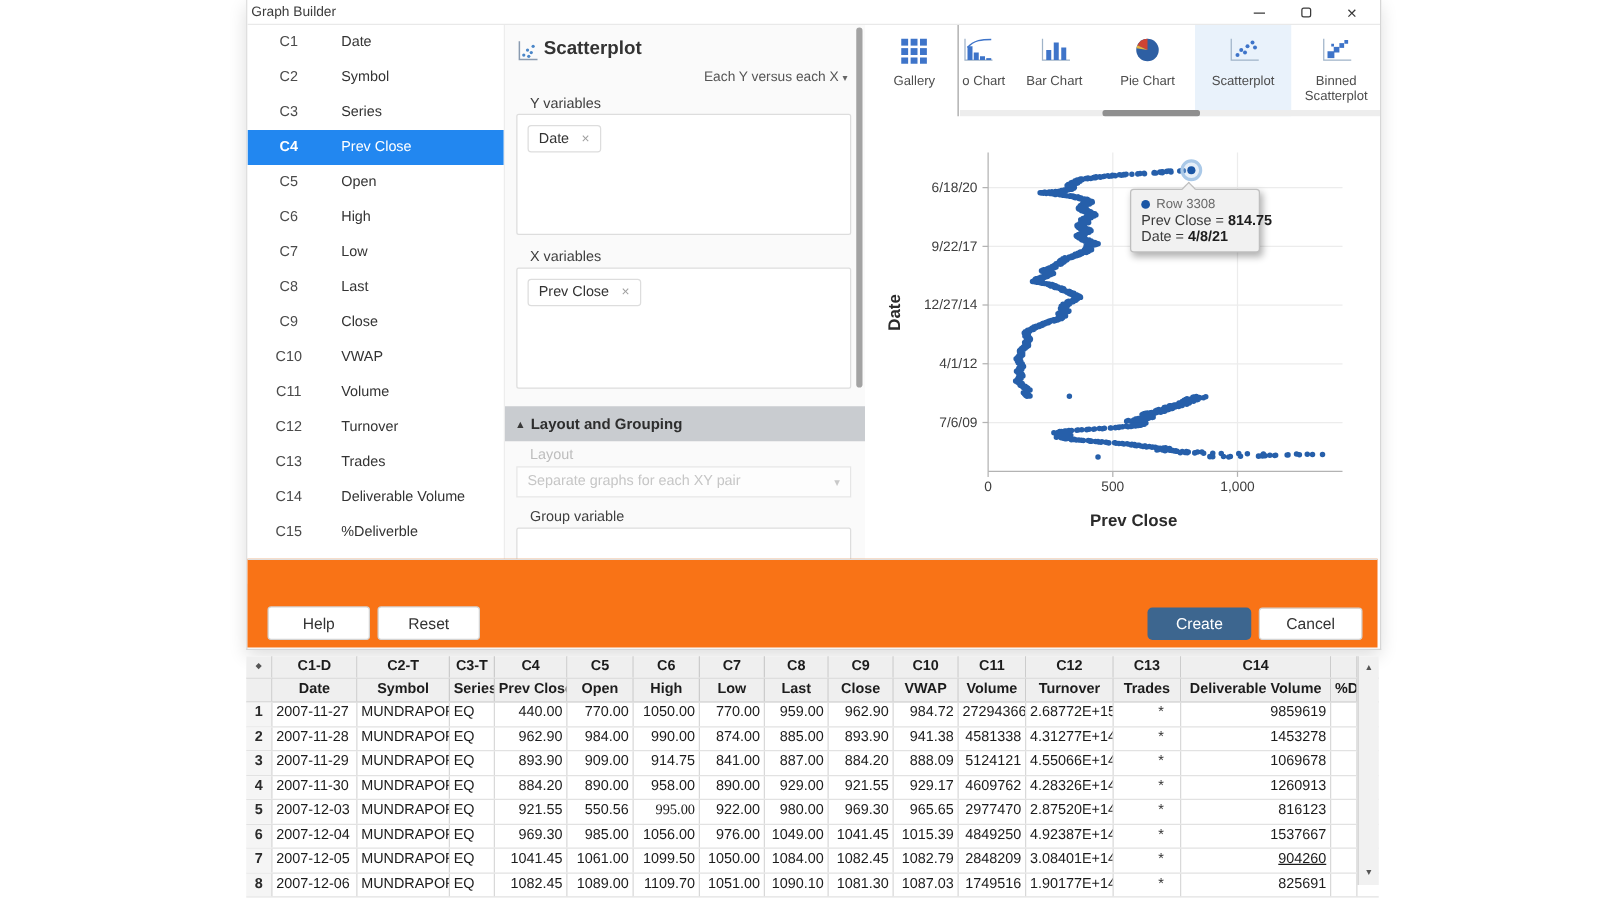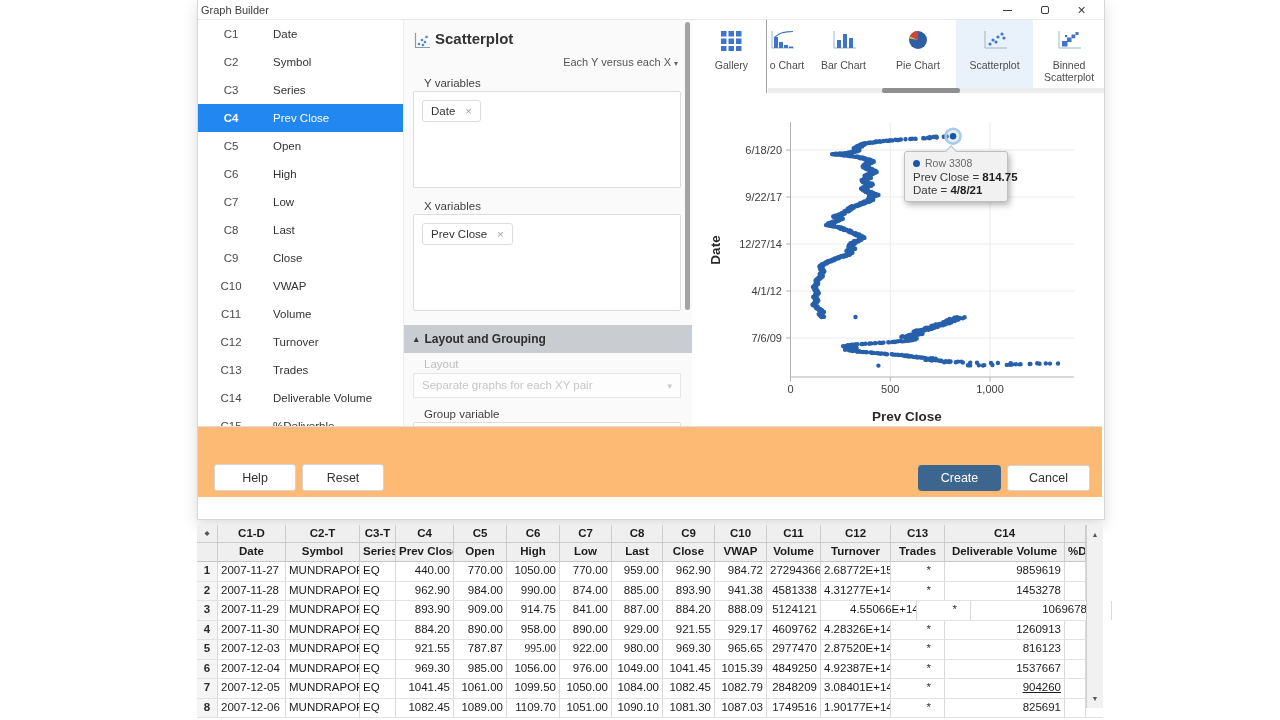--- a/index.html
+++ b/index.html
@@ -57,21 +57,21 @@
   #plot{position:absolute;left:0;top:75px}
   .tooltip{position:absolute;left:212px;top:131px;width:104px;background:#f1f1f1;border:1px solid #bfbfbf;
            border-radius:3px;box-shadow:2px 3px 6px rgba(0,0,0,.3);padding:5px 8px;font-size:11.5px;color:#3a3a3a;z-index:5}
   .tooltip .diamond{position:absolute;top:-5px;left:42px;width:8px;height:8px;background:#f1f1f1;
            border-left:1px solid #bfbfbf;border-top:1px solid #bfbfbf;transform:rotate(45deg)}
   .trow1{font-size:10.5px;color:#6a6a6a;display:flex;align-items:center;margin-bottom:2px}
   .tdot{width:7px;height:7px;border-radius:50%;background:#1a56a5;margin-right:5px;flex:none}
   .tline{margin-top:1px;white-space:nowrap}
   .tooltip b{color:#1e1e1e}
   
-  .footer{position:absolute;left:0;top:426px;width:904px;height:71px;background:#fdba74;border-top:1px solid #dedede}
+  .footer{position:absolute;left:0;top:447px;width:904px;height:71px;background:#f97316;border-top:1px solid #dedede}
   .btn{position:absolute;height:27px;background:#fff;border:1px solid #d4d4d4;border-radius:3px;
        font-size:12.5px;color:#333;font-family:inherit;display:flex;align-items:center;justify-content:center;cursor:default}
   #helpBtn{left:16px;top:37px;width:82px}
   #resetBtn{left:104px;top:37px;width:82px}
   #createBtn{left:720px;top:38px;width:83px;height:26px;background:#3d668f;border:none;border-radius:4px;color:#fff}
   #cancelBtn{left:809px;top:38px;width:83px;height:26px}
   
   .worksheet{position:absolute;left:197px;top:525px;width:906px;height:183px;font-size:11.5px;color:#1c1c1c;background:#fff}
   .wrow{display:flex;border-bottom:1px solid #e2e2e2}
   .wcell{border-right:1px solid #d9d9d9;overflow:hidden;white-space:nowrap;flex:none;padding:0 3px}
@@ -435,21 +435,21 @@
       <div class="wcell al" style="width: 74px;">MUNDRAPORT</div>
       <div class="wcell al" style="width: 36px;">EQ</div>
       <div class="wcell ar" style="width: 58px;">893.90</div>
       <div class="wcell ar" style="width: 53px;">909.00</div>
       <div class="wcell ar" style="width: 53px;">914.75</div>
       <div class="wcell ar" style="width: 52px;">841.00</div>
       <div class="wcell ar" style="width: 51px;">887.00</div>
       <div class="wcell ar" style="width: 52px;">884.20</div>
       <div class="wcell ar" style="width: 52px;">888.09</div>
       <div class="wcell ar" style="width: 54px;">5124121</div>
-      <div class="wcell ar" style="width: 70px; margin-left: 26px;">4.55066E+14</div>
+      <div class="wcell ar" style="width: 70px;">4.55066E+14</div>
       <div class="wcell ar ast" style="width: 54px;">*</div>
       <div class="wcell ar" style="width: 120px;">1069678</div>
       <div class="wcell al" style="width: 21px;"></div>
     </div>
     <div class="wrow dr">
       <div class="wcell rnum" style="width: 21px;">4</div>
       <div class="wcell al" style="width: 68px;">2007-11-30</div>
       <div class="wcell al" style="width: 74px;">MUNDRAPORT</div>
       <div class="wcell al" style="width: 36px;">EQ</div>
       <div class="wcell ar" style="width: 58px;">884.20</div>
@@ -464,21 +464,21 @@
       <div class="wcell ar ast" style="width: 54px;">*</div>
       <div class="wcell ar" style="width: 120px;">1260913</div>
       <div class="wcell al" style="width: 21px;"></div>
     </div>
     <div class="wrow dr">
       <div class="wcell rnum" style="width: 21px;">5</div>
       <div class="wcell al" style="width: 68px;">2007-12-03</div>
       <div class="wcell al" style="width: 74px;">MUNDRAPORT</div>
       <div class="wcell al" style="width: 36px;">EQ</div>
       <div class="wcell ar" style="width: 58px;">921.55</div>
-      <div class="wcell ar" style="width: 53px;">787.87</div>
+      <div class="wcell ar" style="width: 53px;">550.56</div>
       <div class="wcell ar" style="width: 53px; font-family: Liberation Serif, serif;">995.00</div>
       <div class="wcell ar" style="width: 52px;">922.00</div>
       <div class="wcell ar" style="width: 51px;">980.00</div>
       <div class="wcell ar" style="width: 52px;">969.30</div>
       <div class="wcell ar" style="width: 52px;">965.65</div>
       <div class="wcell ar" style="width: 54px;">2977470</div>
       <div class="wcell ar" style="width: 70px;">2.87520E+14</div>
       <div class="wcell ar ast" style="width: 54px;">*</div>
       <div class="wcell ar" style="width: 120px; text-align: right;">816123</div>
       <div class="wcell al" style="width: 21px;"></div>

